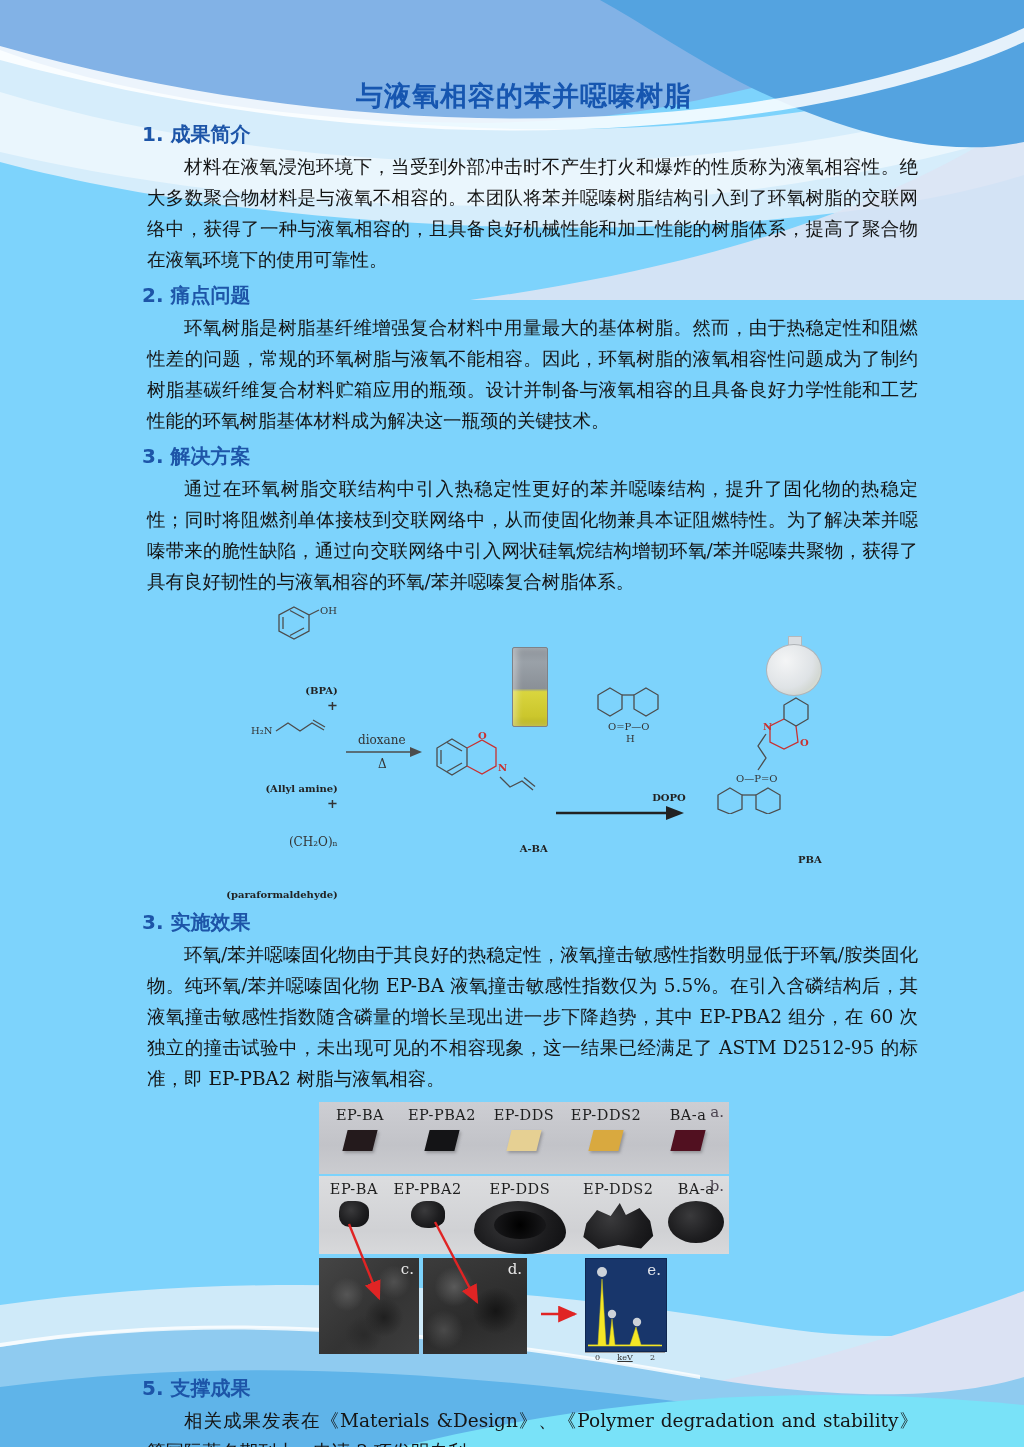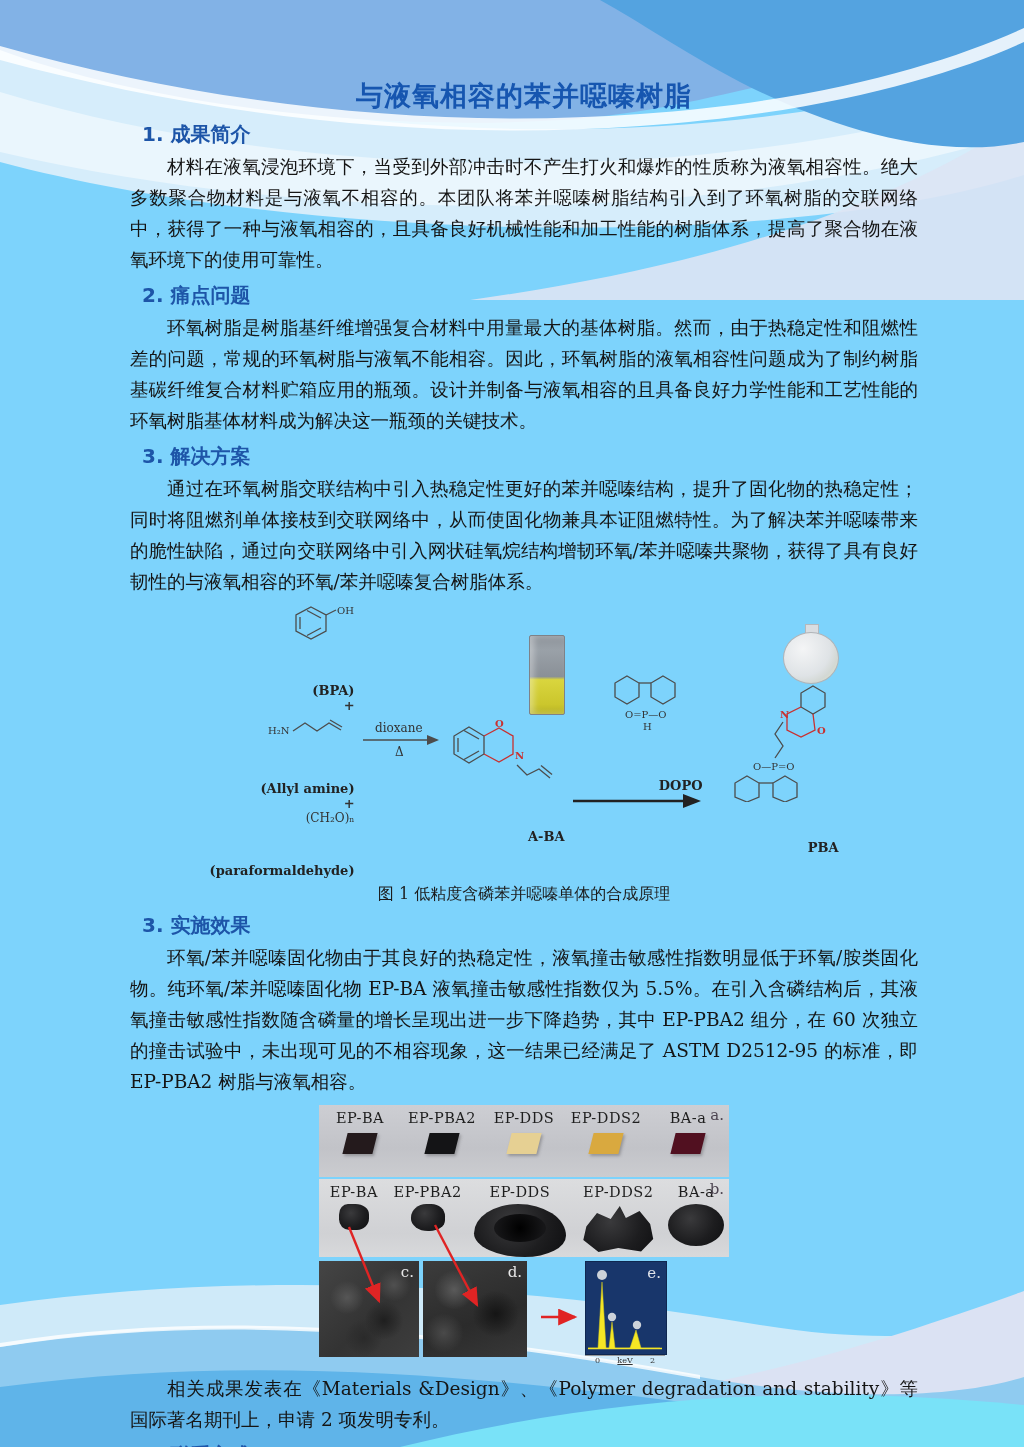--- a/index.html
+++ b/index.html
@@ -7,27 +7,27 @@
         font-family:"DejaVu Serif","Liberation Serif",serif;color:#141414;padding-left:12px;}
   .deco{position:absolute;left:0;pointer-events:none;}
   .deco.top{top:0;}
   .deco.bottom{bottom:0;}
   .content{position:relative;z-index:2;padding:0 118px;box-sizing:border-box;}
 
   .doc-title{margin:78px 0 6px 0;text-align:center;font-family:"DejaVu Sans","Liberation Sans",sans-serif;
              font-weight:bold;font-size:27px;color:#1656b0;letter-spacing:1px;}
   h2.sec{margin:7px 0 3px 12px;font-family:"DejaVu Sans","Liberation Sans",sans-serif;font-weight:bold;
          font-size:20px;color:#1d55a8;}
-  p.body{margin:2px 0 2px 0;font-size:18.5px;line-height:31px;text-align:justify;text-indent:2em;color:#151515;}
+  p.body{margin:2px 0 2px 17px;font-size:18.5px;line-height:31px;text-align:justify;text-indent:2em;color:#151515;}
 
   
   .fig1{width:520px;margin:4px auto 0 auto;display:flex;align-items:center;justify-content:center;gap:6px;}
   .f1col{display:flex;flex-direction:column;align-items:flex-end;}
-  .chem-label{font-size:13px;font-weight:bold;color:#222;white-space:nowrap;line-height:14px;margin-top:39px;}
-  .chem-formula{font-size:12px;color:#333;line-height:14px;}
+  .chem-label{font-size:10px;font-weight:bold;color:#222;white-space:nowrap;line-height:14px;margin-top:39px;}
+  .chem-formula{font-size:12px;color:#333;line-height:14px;margin-top:24px;}
   .plus{font-size:13px;font-weight:bold;color:#333;line-height:13px;margin:1px 0;}
   svg.chem{display:block;}
   .chem .bond{fill:none;stroke:#4c4c4c;stroke-width:1.3;}
   .chem .bold-bond{fill:none;stroke:#222;stroke-width:2.4;}
   .chem .red-bond{fill:none;stroke:#c9302f;stroke-width:1.3;}
   .chem .atom{font-size:10px;fill:#333;font-family:"DejaVu Serif",serif;}
   .chem .red-atom{font-size:10px;fill:#c9302f;font-weight:bold;font-family:"DejaVu Serif",serif;}
   .chem .note{font-size:12px;fill:#333;font-family:"DejaVu Serif",serif;}
   .vial{width:34px;height:78px;border:1px solid #7e8288;border-radius:2px;
         background:linear-gradient(180deg,#8e949b 0%,#9aa1a8 18%,#8a9097 52%,#d9d53e 56%,#cbc62c 88%,#b7b226 100%);
@@ -195,21 +195,20 @@
           <text class="red-atom" x="108" y="50">O</text>
           <polyline class="bond" points="74,38 66,50 74,62 66,74"></polyline>
           <text class="atom" x="44" y="86">O—P=O</text>
           <polygon class="bond" points="38,92 50,99 50,113 38,118 26,113 26,99"></polygon>
           <polygon class="bond" points="76,92 88,99 88,113 76,118 64,113 64,99"></polygon>
           <line class="bond" x1="50" y1="99" x2="64" y2="99"></line>
         </svg>
         <span class="chem-label">PBA</span>
       </div>
     </div>
-    <div class="fig-caption">图 1  低粘度含磷苯并噁嗪单体的合成原理</div>
 
     <h2 class="sec">3. 实施效果</h2>
     <p class="body">环氧/苯并噁嗪固化物由于其良好的热稳定性，液氧撞击敏感性指数明显低于环氧/胺类固化物。纯环氧/苯并噁嗪固化物 EP-BA 液氧撞击敏感性指数仅为 5.5%。在引入含磷结构后，其液氧撞击敏感性指数随含磷量的增长呈现出进一步下降趋势，其中 EP-PBA2 组分，在 60 次独立的撞击试验中，未出现可见的不相容现象，这一结果已经满足了 ASTM D2512-95 的标准，即 EP-PBA2 树脂与液氧相容。</p>
 
     <div class="fig2">
       <div class="f2panel f2a">
         <span class="ptag">a.</span>
         <div class="f2col">
           <span class="slabel">EP-BA</span>
           <div class="chip s1"></div>
@@ -287,18 +286,19 @@
           <marker id="ah" markerWidth="9" markerHeight="8" refX="7" refY="3.5" orient="auto">
             <path d="M0,0 L8,3.5 L0,7 Z" fill="#e02424"></path>
           </marker>
         </defs>
         <line class="ra" x1="30" y1="122" x2="60" y2="196"></line>
         <line class="ra" x1="116" y1="120" x2="158" y2="200"></line>
         <line class="ra" x1="222" y1="212" x2="256" y2="212"></line>
       </svg>
     </div>
 
+    <h2 class="sec">5. 支撑成果</h2>
     <p class="body">相关成果发表在《Materials &amp;Design》、《Polymer degradation and stability》等国际著名期刊上，申请 2 项发明专利。</p>
 
     <h2 class="sec">6. 联系方式</h2>
 
   </div>
 </div>
 
 </body></html>

